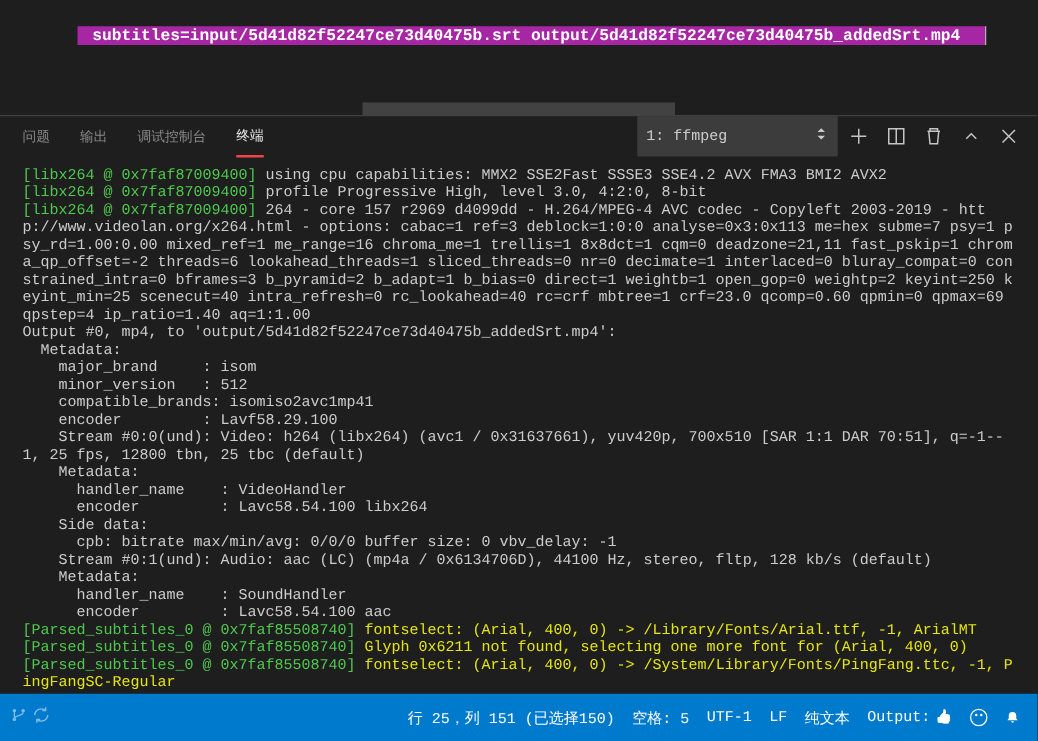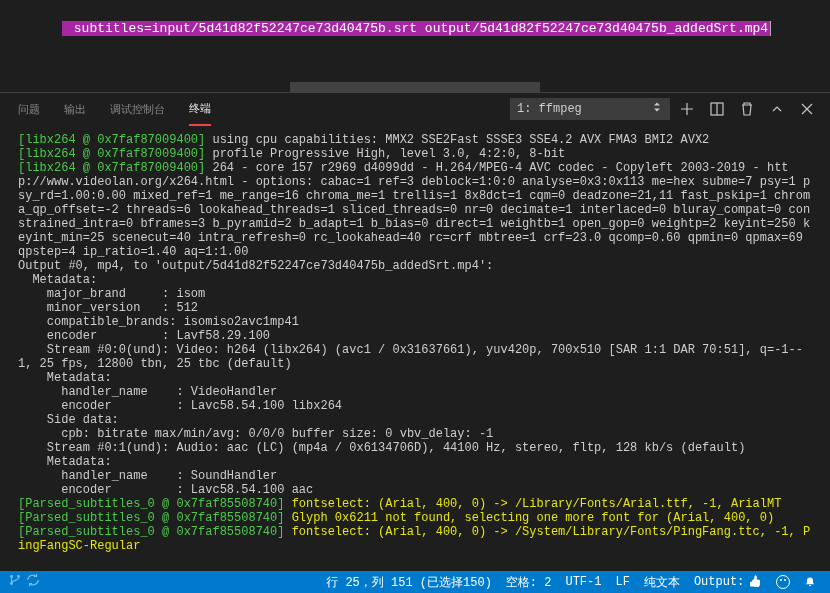--- a/index.html
+++ b/index.html
@@ -3,40 +3,40 @@
 <meta charset="utf-8">
 <style>
   * { margin: 0; padding: 0; box-sizing: border-box; }
   html, body { width: 830px; height: 593px; overflow: hidden; background: #1e1e1e; font-family: Consolas, 'Courier New', monospace; font-size: 13px; color: #cccccc; }
   
   .editor { position: relative; height: 92px; background: #1e1e1e; }
   .gutter { position: absolute; left: 0; top: 0; width: 55px; height: 100%; text-align: right; color: #858585; line-height: 18px; padding-right: 18px; font-size: 13px; padding-top: 2px; }
   .line-num { height: 18px; }
   .code-area { position: absolute; left: 62px; top: 2px; right: 0; }
   .code-line { height: 18px; line-height: 18px; white-space: pre; }
-  .selected { background: #a626a4; color: #fff; padding-left:4px; padding-right:2px; display:inline; }
+  .selected { background: #a626a4; color: #fff; padding-left:4px; padding-right:20px; display:inline;font-weight:bold; }
   .cursor { display:inline-block; width:1px; height:15px; background:#aeafad; vertical-align:middle; }
   
   .h-scroll { position:absolute; bottom:0; left:0; right:15px; height:10px; background:transparent; }
   .h-thumb { position:absolute; left:290px; width:250px; height:10px; background:rgba(121,121,121,0.4); }
   
   .panel-tabs { display:flex; align-items:center; height:33px; background:#1e1e1e; border-top:1px solid #404040; padding-left:18px; font-size:11px;justify-content:flex-end; }
   .tab { color:#888; margin-right:24px; cursor:pointer; padding: 8px 0;}
   .tab.active { color:#e7e7e7; border-bottom:2px solid #ef4444; }
   .panel-right { margin-left:auto; display:flex; align-items:center; padding-right:10px; gap:4px; }
-  .terminal-select { background:#3c3c3c; border:1px solid #3c3c3c; color:#ccc; height:22px; width:160px; padding:0 6px; font-size:12px; display:flex; align-items:center; justify-content:space-between; cursor:pointer; }
+  .terminal-select { background:#3c3c3c; border:1px solid #3c3c3c; color:#ccc; height:32px; width:160px; padding:0 6px; font-size:12px; display:flex; align-items:center; justify-content:space-between; cursor:pointer; }
   .icon-btn { width:26px; height:26px; display:flex; align-items:center; justify-content:center; color:#c5c5c5; cursor:pointer; }
   .icon-btn svg { width:16px; height:16px; }
   
   .terminal { padding: 8px 18px 0 18px; font-size:12px; line-height:14px; white-space:pre-wrap; word-break:break-all; height:443px; overflow:hidden; }
   .t-line { min-height:14px; }
   .tag { color:#4ec94e; }
   .yellow { color:#e5e510; }
   
-  .statusbar { position:absolute; bottom:0; left:0; right:0; height:22px; background:#007acc; color:#fff; display:flex; align-items:center; font-size:12px; padding:0 8px; }
+  .statusbar { position:absolute; bottom:0; left:0; right:0; height:38px; background:#007acc; color:#fff; display:flex; align-items:center; font-size:12px; padding:0 8px; }
   .status-left { display:flex; gap:4px; align-items:center; }
   .status-right { margin-left:auto; display:flex; gap:14px; align-items:center; padding-right:6px;}
   .mute { opacity:0.5; }
   .sb-item { display:flex; align-items:center; gap:4px; cursor:pointer;}
   .thumbs-up::before{content:"👍";font-size:11px;filter:grayscale(1) brightness(3);}
   .smile { width:14px;height:14px;border:1.3px solid #fff;border-radius:50%;position:relative;}
   .smile::before,.smile::after{content:"";position:absolute;width:2px;height:2px;background:#fff;border-radius:50%;top:3px;}
   .smile::before{left:3px;} .smile::after{right:3px;}
   .bell{width:12px;height:12px;}
 </style>
@@ -110,21 +110,21 @@
     </span>
     <span class="mute">
       <svg width="14" height="14" viewBox="0 0 16 16" fill="none" stroke="#fff" stroke-width="1.3">
           <path d="M2 8a6 6 0 0110-4M14 8a6 6 0 01-10 4"></path>
           <path d="M12 1v3h-3M4 15v-3h3"></path>
         </svg>
     </span>
   </div>
   <div class="status-right">
     <span class="sb-item">行 25，列 151 (已选择150)</span>
-    <span class="sb-item">空格: 2</span>
+    <span class="sb-item">空格: 5</span>
     <span class="sb-item">UTF-1</span>
     <span class="sb-item">LF</span>
     <span class="sb-item">纯文本</span>
     <span class="sb-item">
         <span>Output: </span>
         <span class="thumbs-up"></span>
       </span>
     <span class="sb-item">
         <span class="smile"></span>
       </span>

